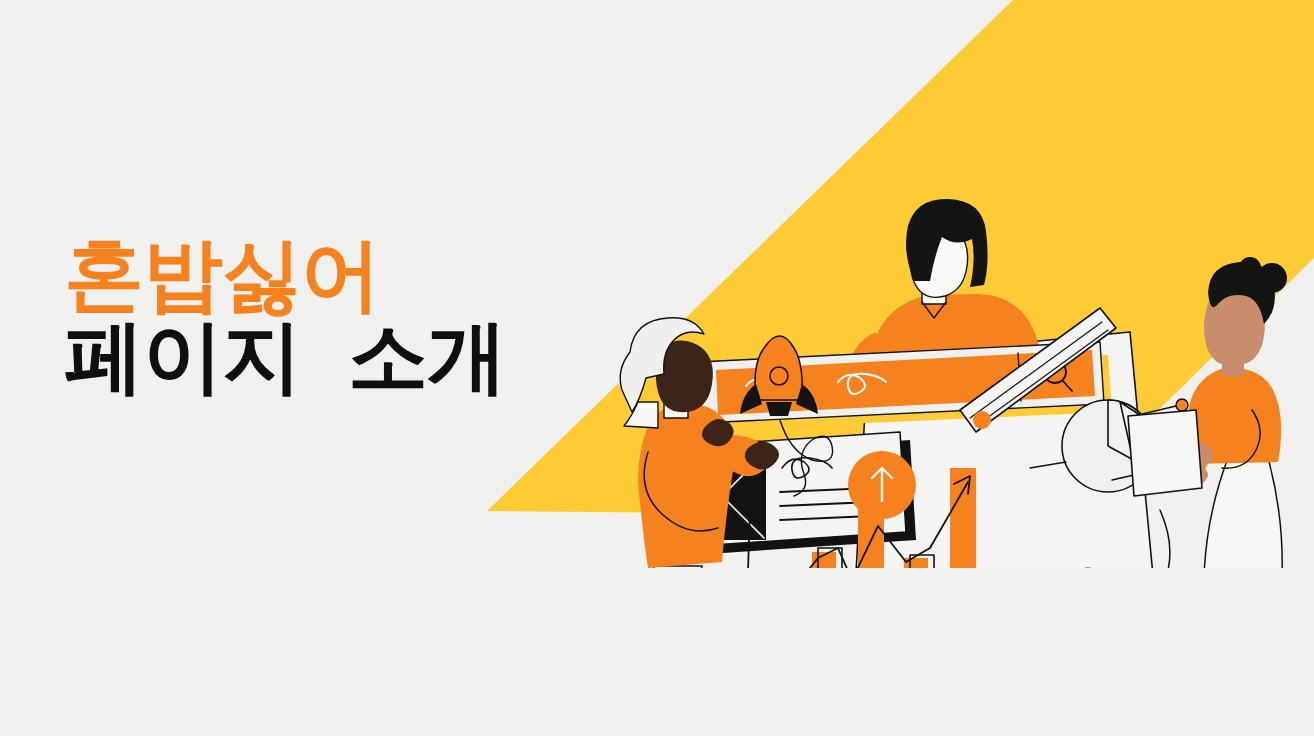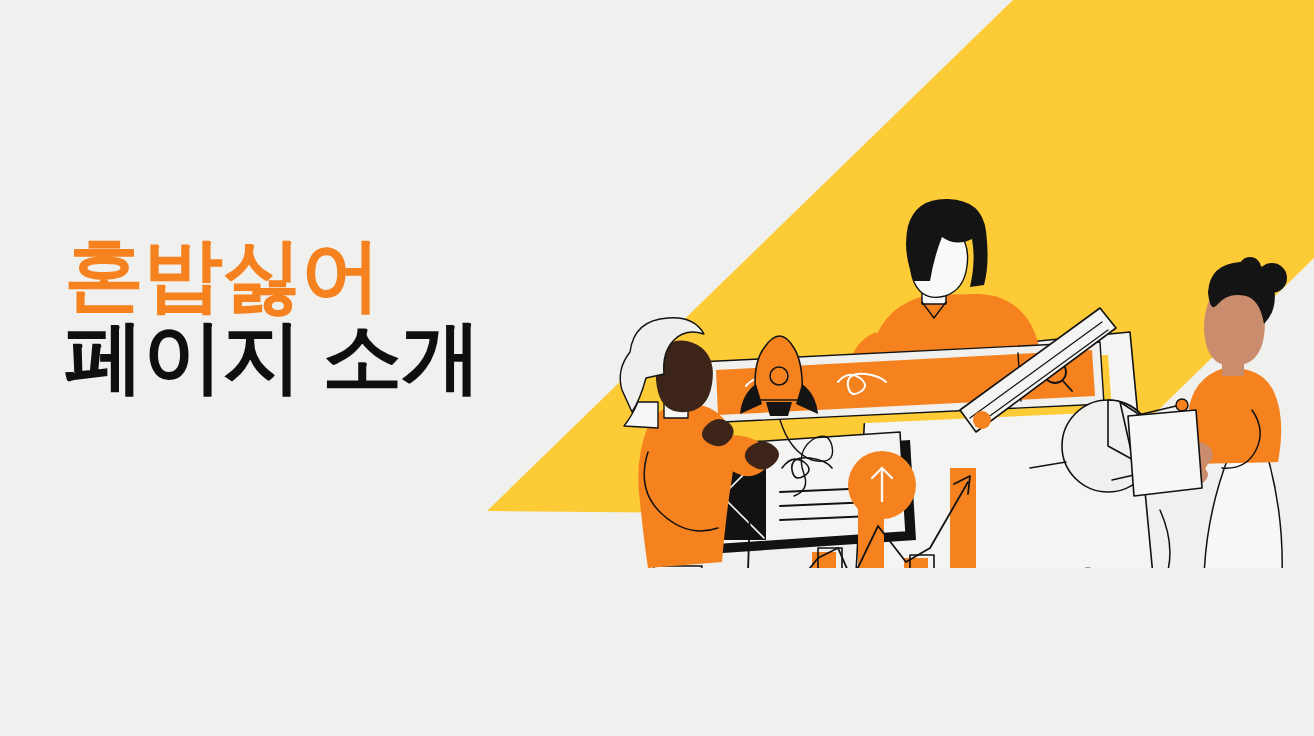--- a/index.html
+++ b/index.html
@@ -27,21 +27,21 @@
   .title-line{
     margin:0;padding:0;
     font-size:80px;
     line-height:0.98;
     font-weight:bold;
     letter-spacing:-1px;
     white-space:nowrap;
     font-family:"Liberation Sans","DejaVu Sans",sans-serif;
   }
   #title-line-1{color:#f5821f;}
-  #title-line-2{color:#0f0f0f;margin-top:4px;}
+  #title-line-2{color:#0f0f0f;margin-top:10px;font-family:Liberation Mono, monospace;}
 
   
   #illustration{
     position:absolute;left:600px;top:180px;width:714px;height:556px;
     z-index:20;
   }
   svg{display:block;}
 </style>
 </head>
 <body>

